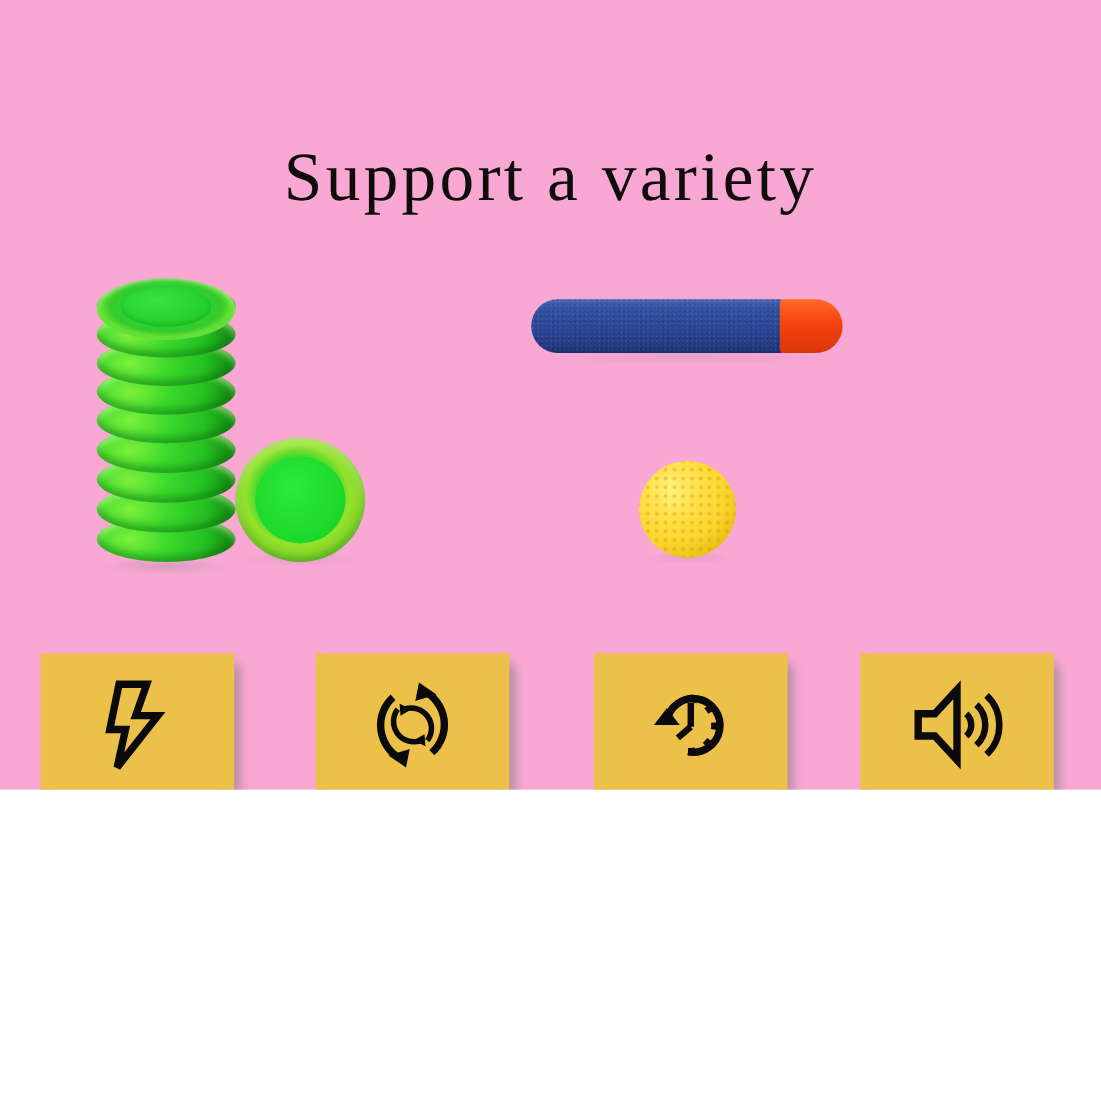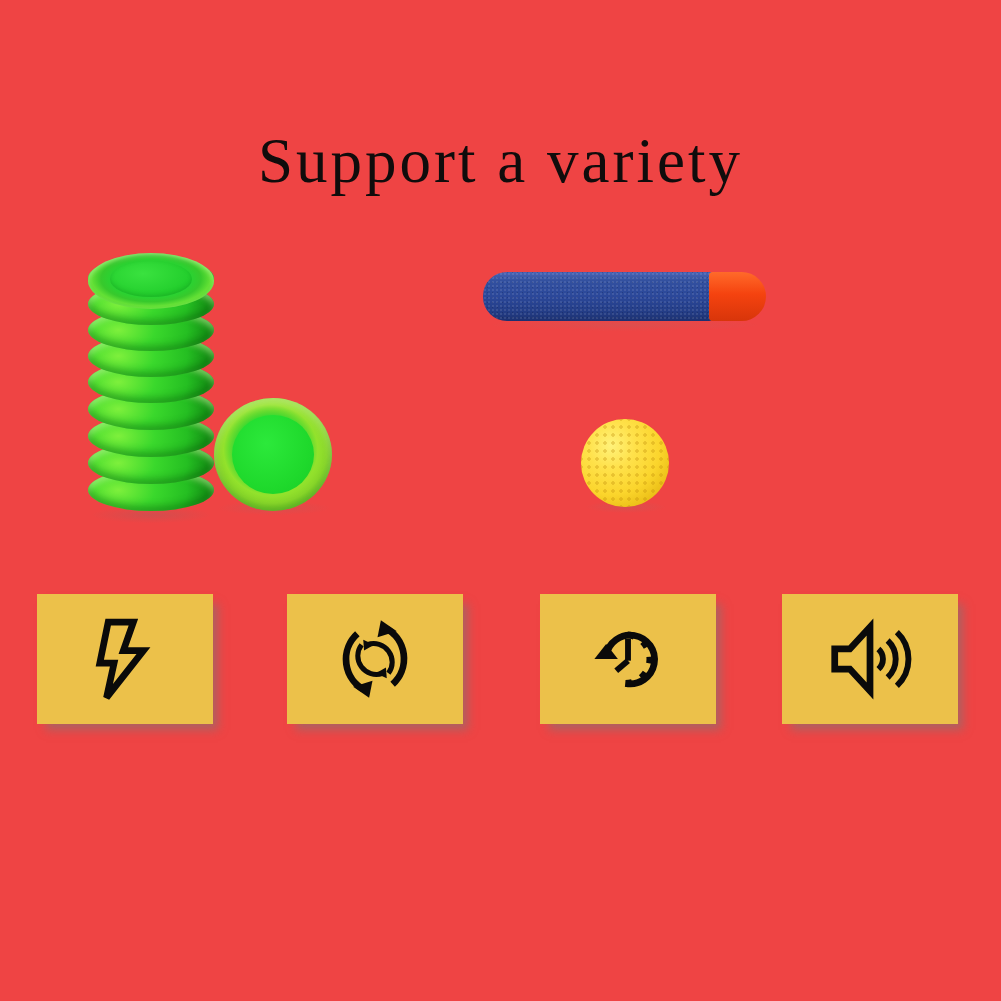--- a/index.html
+++ b/index.html
@@ -7,22 +7,22 @@
     margin: 0;
     padding: 0;
     background: #ffffff;
   }
   body {
     font-family: "Liberation Serif", serif;
   }
   #stage {
     position: relative;
     width: 1001px;
-    height: 1001px;
-    background: #ef4444;
+    height: 718px;
+    background: #f9a8d4;
     overflow: hidden;
   }
 
   
   #title {
     position: absolute;
     left: 0;
     top: 126px;
     width: 1001px;
     text-align: center;

